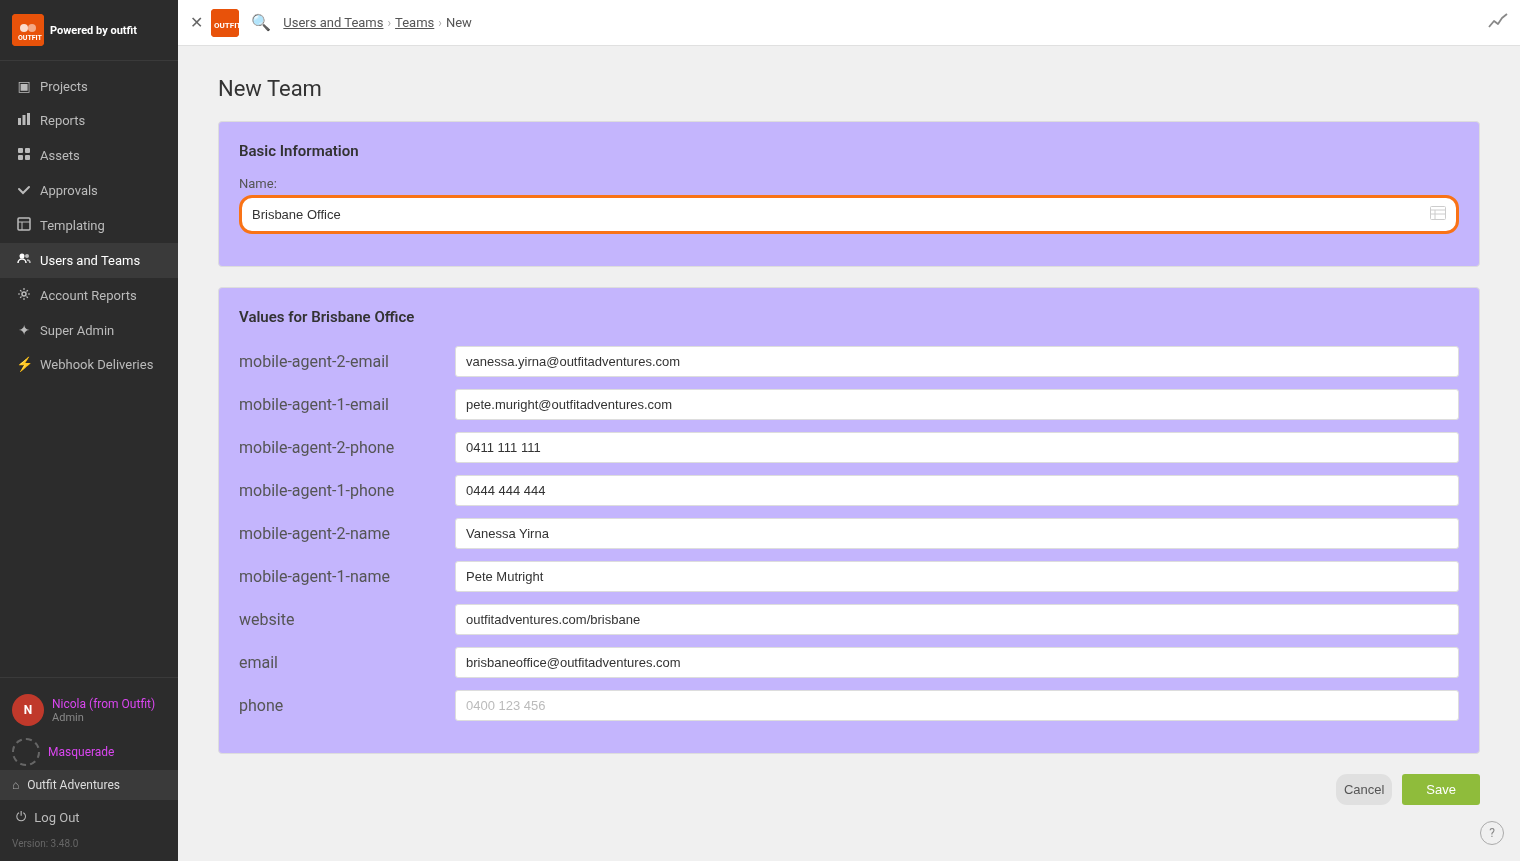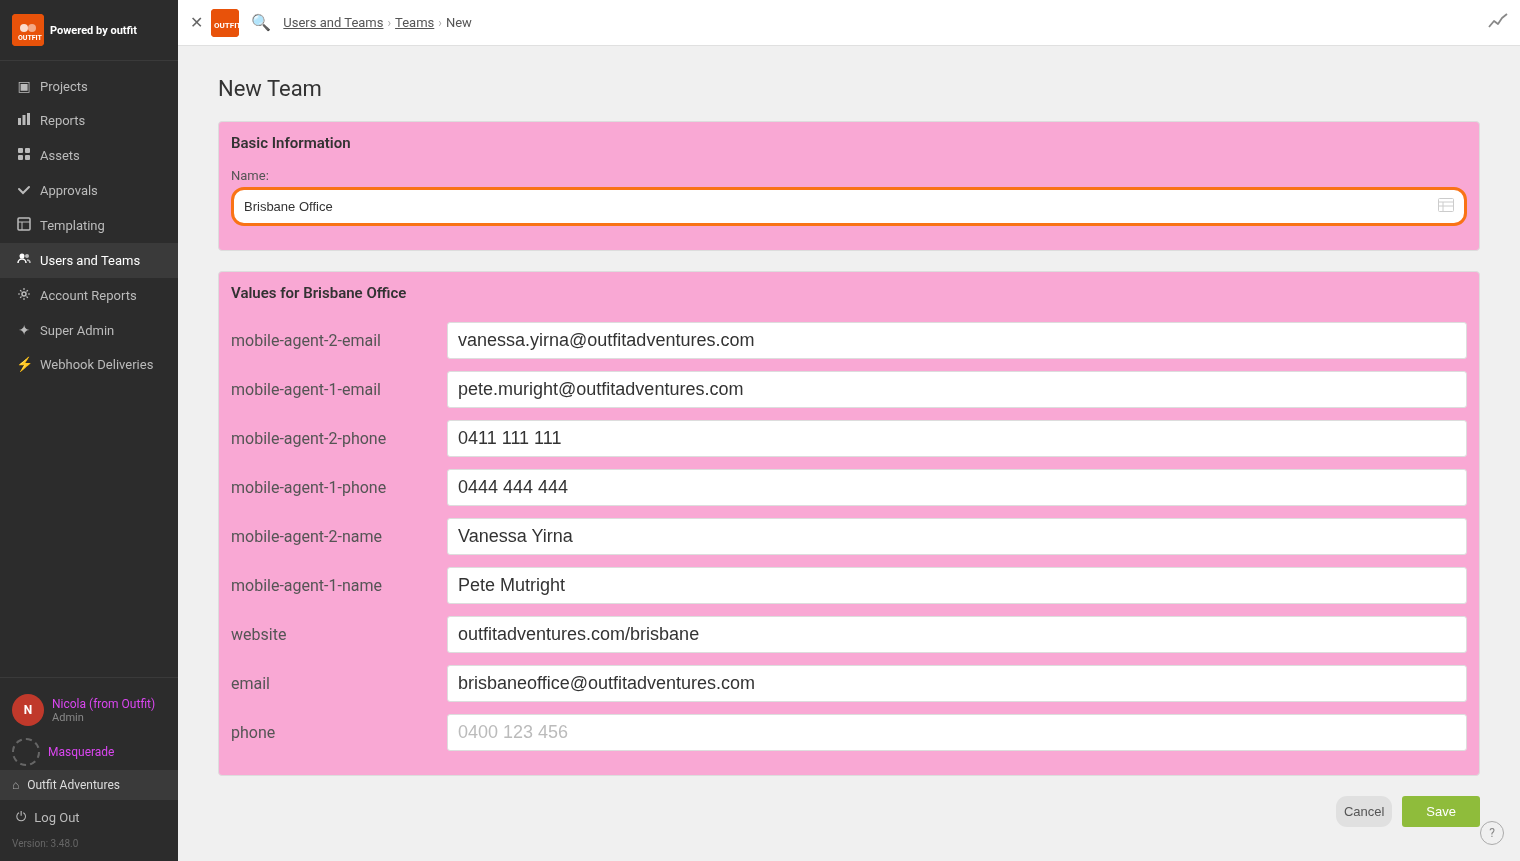--- a/index.html
+++ b/index.html
@@ -169,25 +169,25 @@
     }
 
     .page-title {
       font-size: 22px;
       font-weight: 400;
       color: #333;
       margin-bottom: 20px;
     }
 
     .card {
-      background: #f9a8d4;
+      background: #c4b5fd;
       border: 1px solid #ddd;
       border-radius: 4px;
       margin-bottom: 20px;
-      padding: 12px;
+      padding: 20px;
     }
 
     .card-title {
       font-size: 15px;
       font-weight: 600;
       color: #333;
       margin-bottom: 16px;
     }
 
     .form-group { margin-bottom: 12px; }
@@ -236,21 +236,21 @@
       color: #555;
     }
     .values-val {
       flex: 1;
     }
     .values-val input {
       width: 100%;
       padding: 7px 10px;
       border: 1px solid #ddd;
       border-radius: 3px;
-      font-size: 18px;
+      font-size: 13px;
       color: #333;
       background: #fff;
       outline: none;
     }
     .values-val input::placeholder { color: #bbb; }
 
     .form-actions {
       display: flex;
       justify-content: flex-end;
       gap: 10px;

